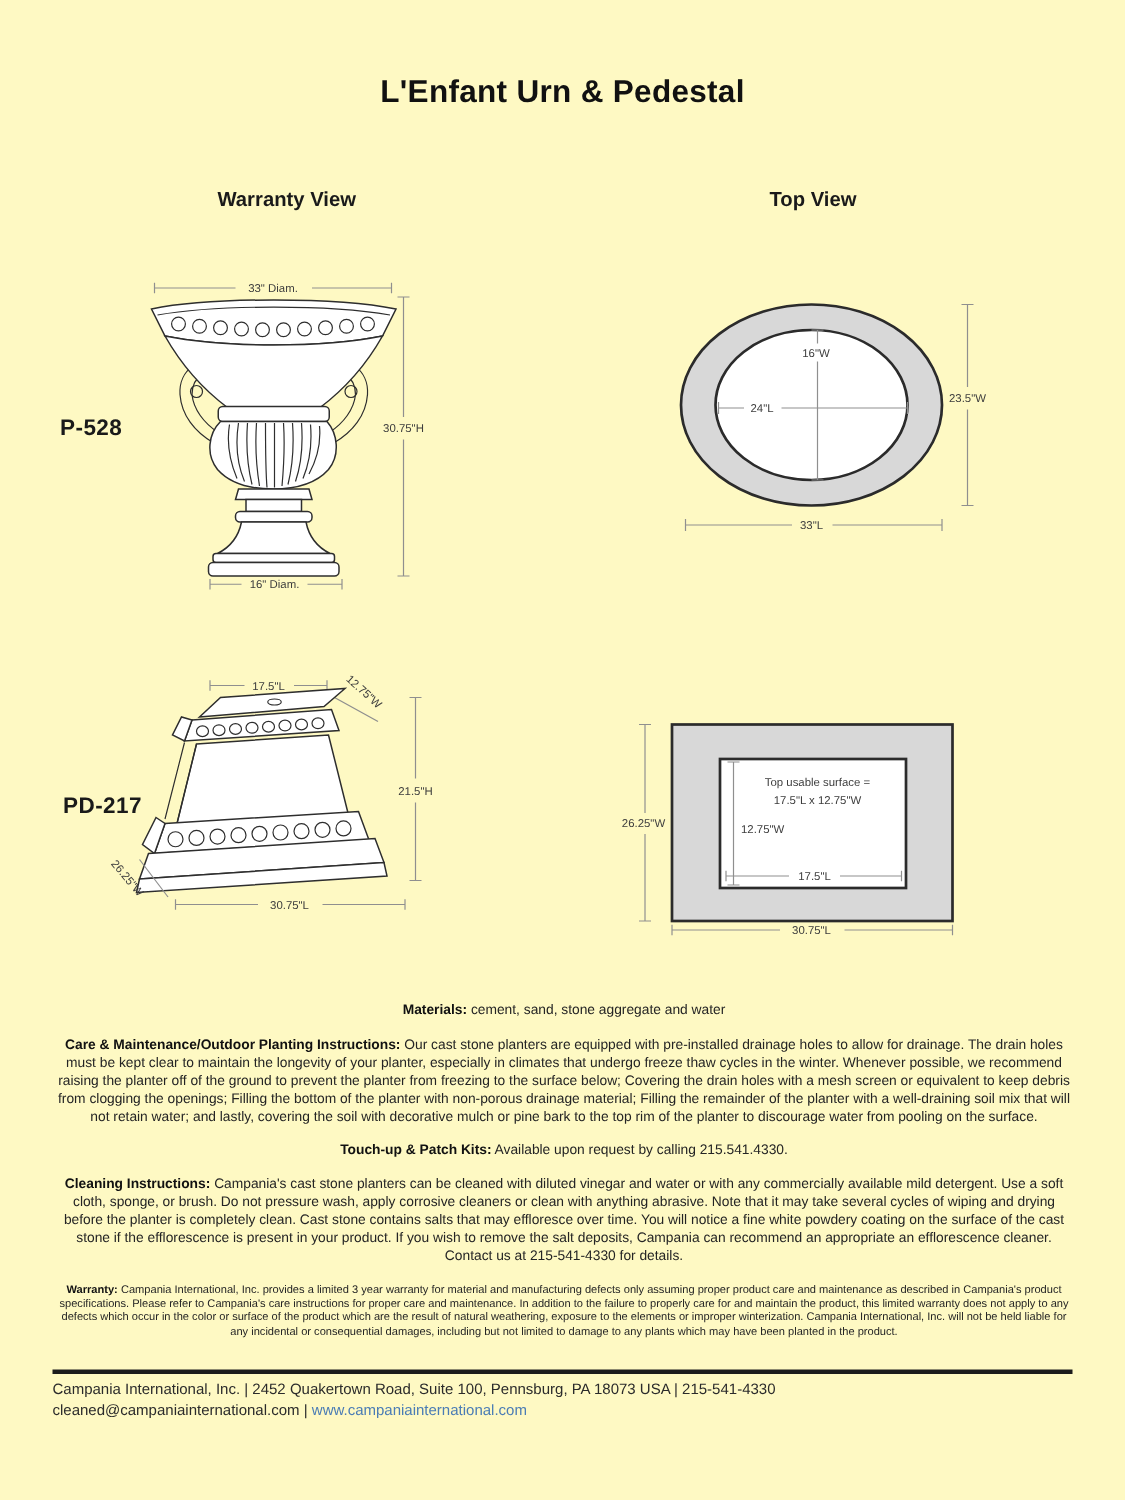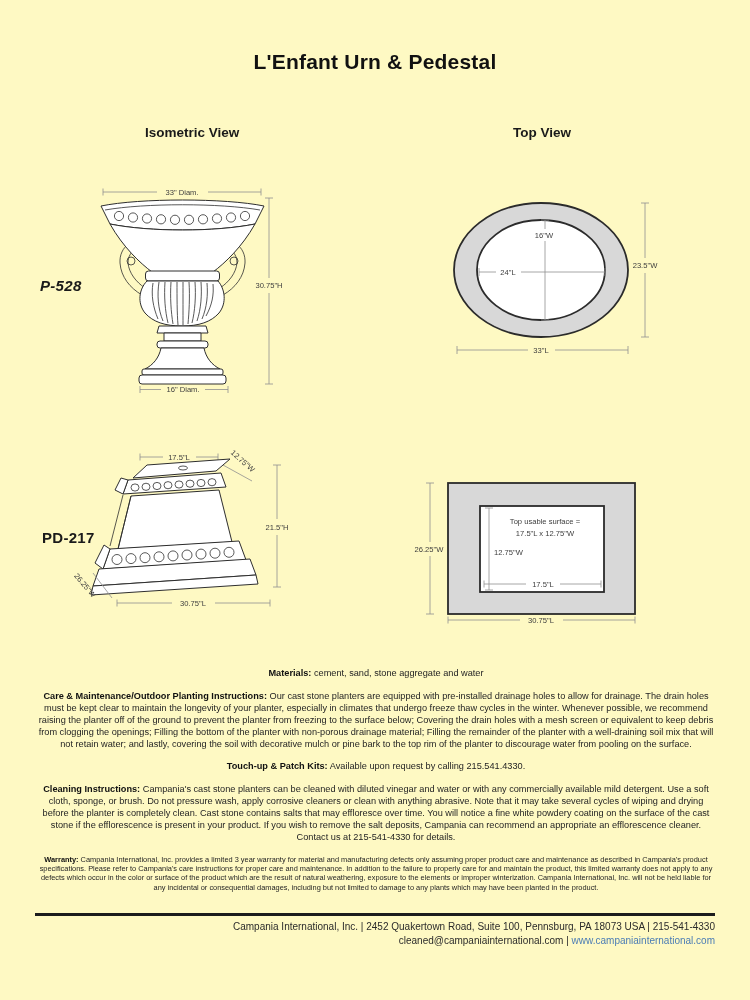--- a/index.html
+++ b/index.html
@@ -13,35 +13,35 @@
   svg text{font-family:"Liberation Sans",sans-serif;font-size:7.6px;fill:#3d3d3d;}
   .dim{stroke:#8f8f8f;stroke-width:.8;fill:none;}
   .art{stroke:#2e2e2e;stroke-width:1;fill:#fff;}
   .artline{stroke:#2e2e2e;stroke-width:.8;fill:none;}
   .ring-fill{fill:#d8d8d8;stroke:#2b2b2b;stroke-width:1.8;}
   .ring-inner{fill:#fff;stroke:#2b2b2b;stroke-width:1.8;}
   #textblock{top:668px;left:38px;width:676px;}
   #textblock p{margin:0 0 11px 0;font-size:9.2px;line-height:11.9px;color:#242424;text-align:center;}
   #textblock p b{color:#111;}
   #textblock p.small{font-size:7.4px;line-height:9.3px;margin-top:2px;}
-  #footer{top:913px;left:35px;width:680px;border-top:3px solid #1c1c1c;padding-top:4px;text-align:right;}
+  #footer{top:913px;left:35px;width:680px;border-top:3px solid #1c1c1c;padding-top:4px;text-align:left;}
   #footer .l1,#footer .l2{font-size:10px;line-height:13.5px;color:#2b2b2b;}
   #footer a{color:#4a7cb5;cursor:pointer;}
 </style>
 </head>
 <body>
 
 <div id="page">
 
   <div id="title" class="abs">L'Enfant Urn &amp; Pedestal</div>
 
-  <div class="abs view-head" style="top:125px;left:145px;">Isometric View</div>
+  <div class="abs view-head" style="top:125px;left:145px;">Warranty View</div>
   <div class="abs view-head" style="top:125px;left:513px;">Top View</div>
 
-  <div class="abs model" style="top:277px;left:40px;font-style:italic;">P-528</div>
+  <div class="abs model" style="top:277px;left:40px;">P-528</div>
   <div class="abs model" style="top:529px;left:42px;">PD-217</div>
 
   <svg class="abs" style="top:185px;left:95px;" width="215" height="210" viewBox="0 0 215 210">
 
     <g class="dim">
       <line x1="8" y1="3.5" x2="8" y2="10.5"></line>
         <line x1="166" y1="3.5" x2="166" y2="10.5"></line>
       <line x1="8" y1="7" x2="62" y2="7"></line>
         <line x1="113" y1="7" x2="166" y2="7"></line>
     </g>

